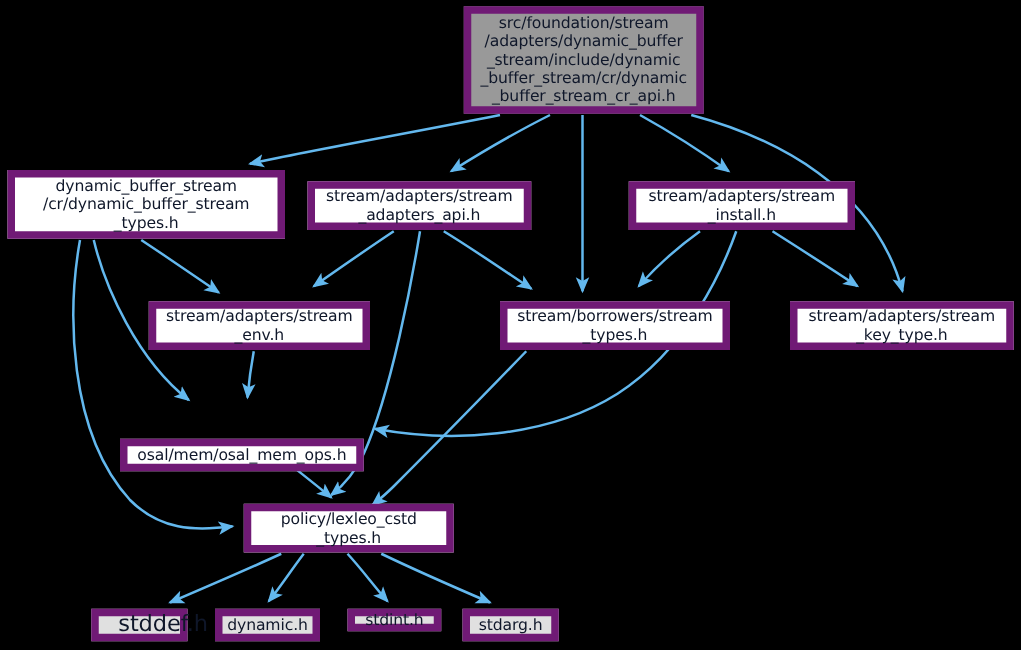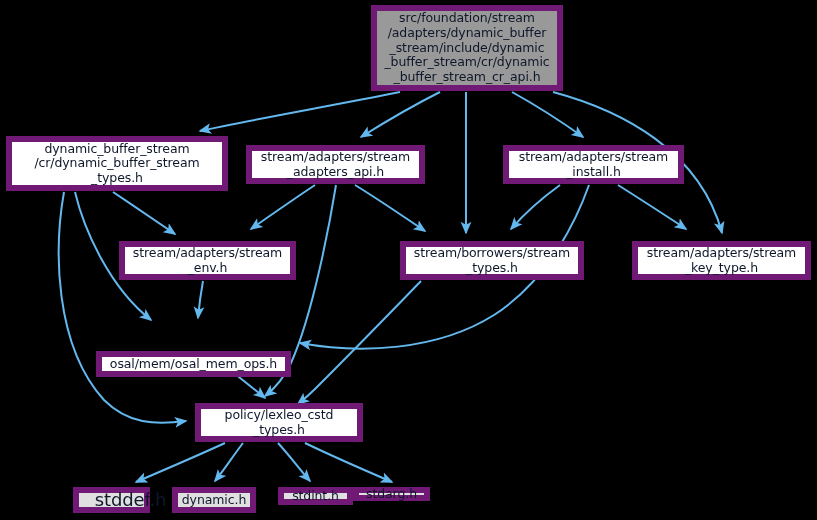--- a/index.html
+++ b/index.html
@@ -81,16 +81,16 @@
       <div class="node fill-white" style="left: 373px; top: 241px; width: 184px; height: 39px; font-size: 12.5px; margin-left: 27px;"><span class="node-label">stream/borrowers/stream
 _types.h</span></div>
       <div class="node fill-white" style="left: 632px; top: 241px; width: 179px; height: 39px; font-size: 12.5px;"><span class="node-label">stream/adapters/stream
 _key_type.h</span></div>
       <div class="node fill-white" style="left: 96px; top: 326px; width: 195px; height: 26px; font-size: 12.5px; margin-top: 25px;"><span class="node-label">osal/mem/osal_mem_ops.h</span></div>
       <div class="node fill-white" style="left: 195px; top: 403px; width: 168px; height: 39px; font-size: 12.5px;"><span class="node-label">policy/lexleo_cstd
 _types.h</span></div>
       <div class="node fill-lightgray" style="left: 73px; top: 487px; width: 77px; height: 26px; font-size: 18px; padding-left: 38px;"><span class="node-label">stddef.h</span></div>
       <div class="node fill-lightgray" style="left: 172px; top: 487px; width: 84px; height: 26px; font-size: 12.5px;"><span class="node-label">dynamic.h</span></div>
       <div class="node fill-lightgray" style="left: 278px; top: 487px; width: 75px; height: 18px; font-size: 12.5px;"><span class="node-label">stdint.h</span></div>
-      <div class="node fill-lightgray" style="left: 353px; top: 487px; width: 77px; height: 14px; font-size: 12.5px;"><span class="node-label">stdarg.h</span></div>
+      <div class="node fill-lightgray" style="left: 370px; top: 487px; width: 77px; height: 26px; font-size: 12.5px;"><span class="node-label">stdarg.h</span></div>
     </div>
 
 </div>
 
 </body></html>

